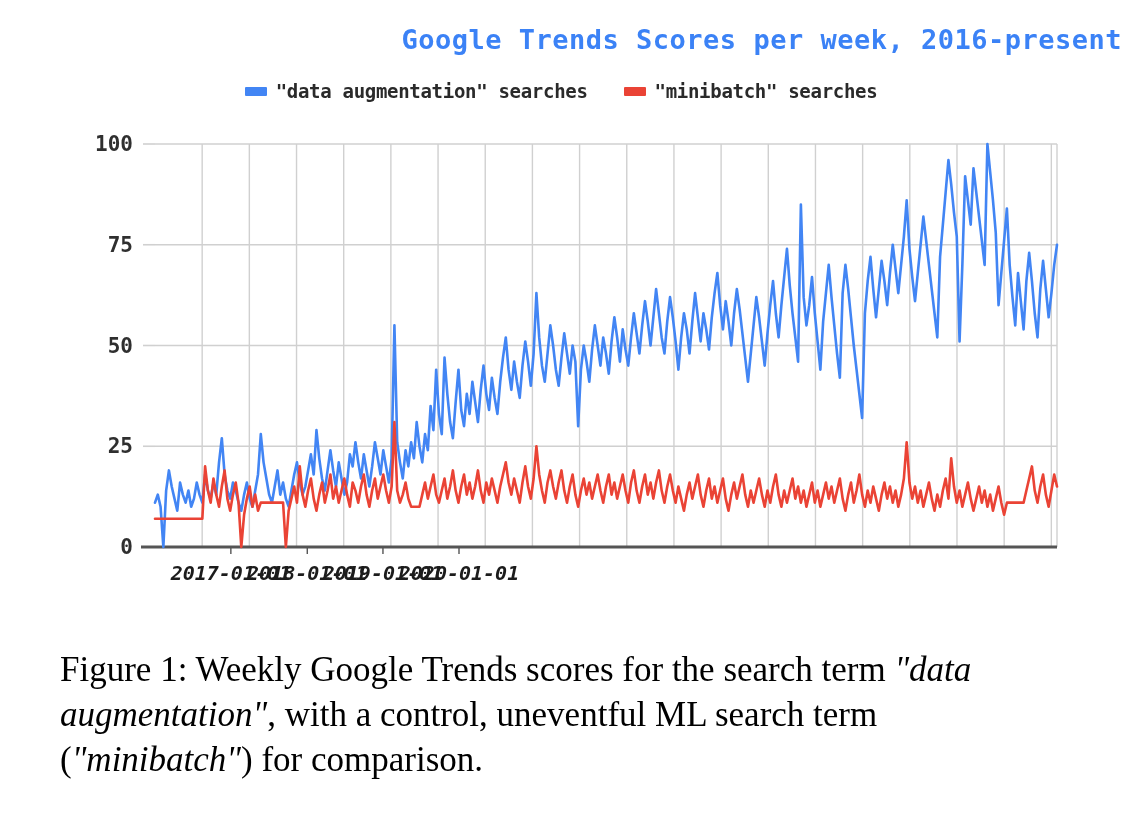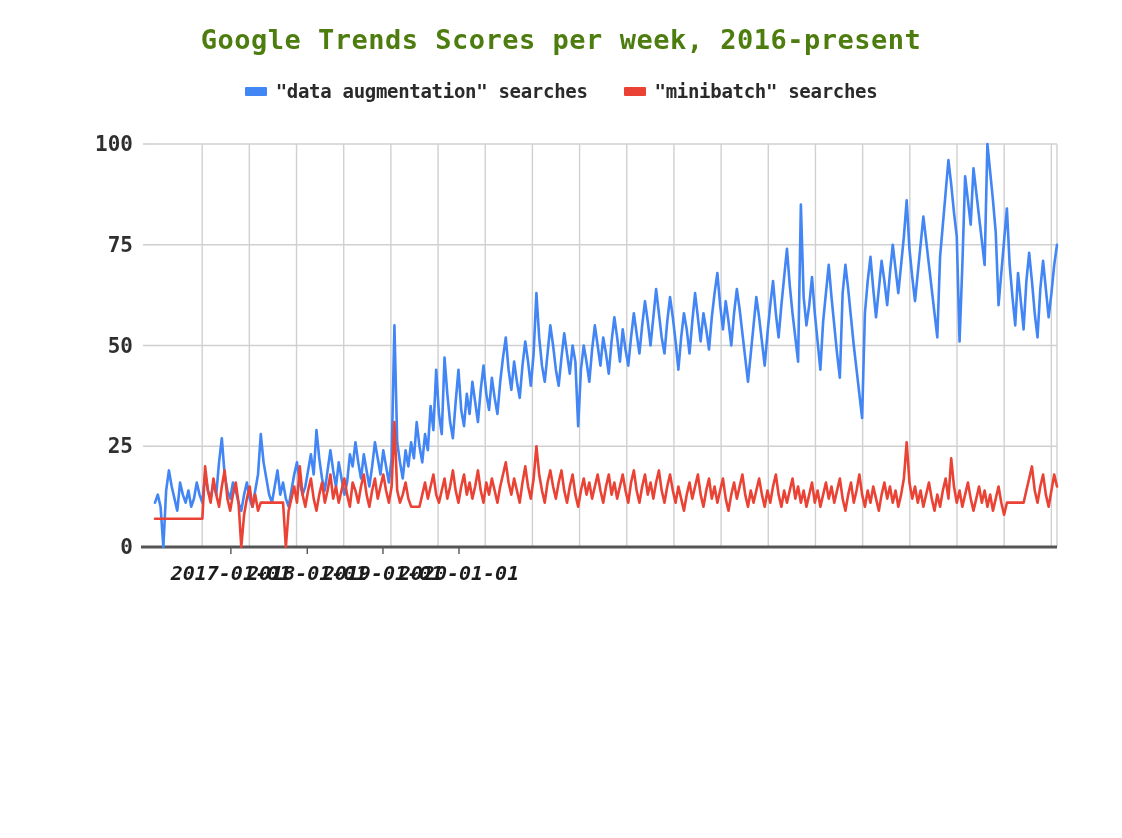--- a/index.html
+++ b/index.html
@@ -27,26 +27,26 @@
     top: 0;
     width: 1122px;
     height: 620px;
   }
 
   #chart-title {
     position: absolute;
     left: 0;
     top: 24px;
     width: 1122px;
-    text-align: center;
+    text-align: right;
     font-family: "DejaVu Sans Mono", "Liberation Mono", monospace;
     font-size: 27px;
     font-weight: bold;
     letter-spacing: 0.5px;
-    color: #4d7c0f;
+    color: #3b82f6;
     white-space: nowrap;
   }
 
   #chart-legend {
     position: absolute;
     left: 0;
     top: 80px;
     width: 1122px;
     display: flex;
     justify-content: center;
@@ -190,14 +190,17 @@
             <text x="459.0004184100436" y="462" text-anchor="middle" class="xtick-text">2020-01-01</text>
           </g>
         <g id="series-lines">
             <polyline points="155.00,384.67 157.78,376.61 160.57,388.70 163.35,429.00 166.14,372.58 168.92,352.43 171.70,368.55 174.49,380.64 177.27,392.73 180.06,364.52 182.84,376.61 185.62,384.67 188.41,372.58 191.19,388.70 193.98,380.64 196.76,364.52 199.54,376.61 202.33,384.67 205.11,356.46 207.90,372.58 210.68,380.64 213.46,364.52 216.25,376.61 219.03,344.37 221.81,320.19 224.60,356.46 227.38,372.58 230.17,380.64 232.95,364.52 235.73,372.58 238.52,384.67 241.30,392.73 244.09,376.61 246.87,364.52 249.65,380.64 252.44,388.70 255.22,372.58 258.01,356.46 260.79,316.16 263.57,344.37 266.36,360.49 269.14,376.61 271.93,384.67 274.71,368.55 277.49,352.43 280.28,376.61 283.06,364.52 285.85,380.64 288.63,388.70 291.41,372.58 294.20,356.46 296.98,344.37 299.77,364.52 302.55,376.61 305.33,368.55 308.12,352.43 310.90,336.31 313.69,356.46 316.47,312.13 319.25,340.34 322.04,360.49 324.82,372.58 327.60,352.43 330.39,332.28 333.17,352.43 335.96,368.55 338.74,344.37 341.52,360.49 344.31,376.61 347.09,364.52 349.88,336.31 352.66,348.40 355.44,324.22 358.23,344.37 361.01,360.49 363.80,336.31 366.58,352.43 369.36,368.55 372.15,348.40 374.93,324.22 377.72,340.34 380.50,356.46 383.28,332.28 386.07,348.40 388.85,364.52 391.64,340.34 394.42,207.35 397.20,324.22 399.99,344.37 402.77,360.49 405.56,332.28 408.34,348.40 411.12,324.22 413.91,340.34 416.69,304.07 419.48,328.25 422.26,344.37 425.04,316.16 427.83,332.28 430.61,287.95 433.40,312.13 436.18,251.68 438.96,296.01 441.75,316.16 444.53,239.59 447.31,275.86 450.10,304.07 452.88,320.19 455.67,283.92 458.45,251.68 461.23,291.98 464.02,308.10 466.80,275.86 469.59,296.01 472.37,263.77 475.15,283.92 477.94,304.07 480.72,271.83 483.51,247.65 486.29,275.86 489.07,291.98 491.86,259.74 494.64,279.89 497.43,296.01 500.21,263.77 502.99,239.59 505.78,219.44 508.56,251.68 511.35,271.83 514.13,243.62 516.91,263.77 519.70,279.89 522.48,247.65 525.27,223.47 528.05,243.62 530.83,267.80 533.62,235.56 536.40,175.11 539.19,219.44 541.97,247.65 544.75,263.77 547.54,235.56 550.32,207.35 553.10,227.50 555.89,251.68 558.67,267.80 561.46,239.59 564.24,215.41 567.02,235.56 569.81,255.71 572.59,227.50 575.38,243.62 578.16,308.10 580.94,251.68 583.73,227.50 586.51,243.62 589.30,263.77 592.08,231.53 594.86,207.35 597.65,227.50 600.43,247.65 603.22,219.44 606.00,235.56 608.78,255.71 611.57,223.47 614.35,199.29 617.14,219.44 619.92,243.62 622.70,211.38 625.49,231.53 628.27,247.65 631.06,219.44 633.84,195.26 636.62,215.41 639.41,235.56 642.19,207.35 644.98,183.17 647.76,203.32 650.54,227.50 653.33,199.29 656.11,171.08 658.90,195.26 661.68,219.44 664.46,235.56 667.25,203.32 670.03,179.14 672.81,199.29 675.60,223.47 678.38,251.68 681.17,219.44 683.95,195.26 686.73,211.38 689.52,235.56 692.30,203.32 695.09,175.11 697.87,199.29 700.65,223.47 703.44,195.26 706.22,211.38 709.01,231.53 711.79,199.29 714.57,175.11 717.36,154.96 720.14,187.20 722.93,211.38 725.71,183.17 728.49,203.32 731.28,227.50 734.06,195.26 736.85,171.08 739.63,191.23 742.41,215.41 745.20,239.59 747.98,263.77 750.77,235.56 753.55,207.35 756.33,179.14 759.12,199.29 761.90,223.47 764.69,247.65 767.47,215.41 770.25,187.20 773.04,163.02 775.82,195.26 778.60,219.44 781.39,187.20 784.17,158.99 786.96,130.78 789.74,167.05 792.52,195.26 795.31,219.44 798.09,243.62 800.88,86.45 803.66,179.14 806.44,207.35 809.23,187.20 812.01,158.99 814.80,195.26 817.58,223.47 820.36,251.68 823.15,203.32 825.93,175.11 828.72,146.90 831.50,179.14 834.28,207.35 837.07,235.56 839.85,259.74 842.64,175.11 845.42,146.90 848.20,171.08 850.99,199.29 853.77,227.50 856.56,251.68 859.34,275.86 862.12,300.04 864.91,195.26 867.69,163.02 870.48,138.84 873.26,171.08 876.04,199.29 878.83,171.08 881.61,142.87 884.40,163.02 887.18,187.20 889.96,154.96 892.75,126.75 895.53,150.93 898.31,175.11 901.10,146.90 903.88,118.69 906.67,82.42 909.45,130.78 912.23,158.99 915.02,183.17 917.80,154.96 920.59,126.75 923.37,98.54 926.15,122.72 928.94,146.90 931.72,171.08 934.51,195.26 937.29,219.44 940.07,138.84 942.86,106.60 945.64,74.36 948.43,42.12 951.21,66.30 953.99,94.51 956.78,118.69 959.56,223.47 962.35,146.90 965.13,58.24 967.91,82.42 970.70,106.60 973.48,50.18 976.27,74.36 979.05,98.54 981.83,122.72 984.62,146.90 987.40,26.00 990.19,54.21 992.97,82.42 995.75,114.66 998.54,187.20 1001.32,154.96 1004.10,122.72 1006.89,90.48 1009.67,146.90 1012.46,179.14 1015.24,207.35 1018.02,154.96 1020.81,183.17 1023.59,211.38 1026.38,163.02 1029.16,134.81 1031.94,163.02 1034.73,195.26 1037.51,219.44 1040.30,171.08 1043.08,142.87 1045.86,171.08 1048.65,199.29 1051.43,175.11 1054.22,146.90 1057.00,126.75" fill="none" stroke="#4285f4" stroke-width="2.6" stroke-linejoin="round" stroke-linecap="round"></polyline>
             <polyline points="155.00,400.79 157.78,400.79 160.57,400.79 163.35,400.79 166.14,400.79 168.92,400.79 171.70,400.79 174.49,400.79 177.27,400.79 180.06,400.79 182.84,400.79 185.62,400.79 188.41,400.79 191.19,400.79 193.98,400.79 196.76,400.79 199.54,400.79 202.33,400.79 205.11,348.40 207.90,372.58 210.68,384.67 213.46,360.49 216.25,376.61 219.03,388.70 221.81,368.55 224.60,352.43 227.38,380.64 230.17,392.73 232.95,376.61 235.73,364.52 238.52,384.67 241.30,429.00 244.09,396.76 246.87,380.64 249.65,368.55 252.44,388.70 255.22,376.61 258.01,392.73 260.79,384.67 263.57,384.67 266.36,384.67 269.14,384.67 271.93,384.67 274.71,384.67 277.49,384.67 280.28,384.67 283.06,384.67 285.85,429.00 288.63,392.73 291.41,380.64 294.20,368.55 296.98,384.67 299.77,348.40 302.55,376.61 305.33,388.70 308.12,372.58 310.90,360.49 313.69,380.64 316.47,392.73 319.25,376.61 322.04,364.52 324.82,384.67 327.60,372.58 330.39,356.46 333.17,380.64 335.96,368.55 338.74,384.67 341.52,372.58 344.31,360.49 347.09,376.61 349.88,388.70 352.66,364.52 355.44,372.58 358.23,384.67 361.01,368.55 363.80,356.46 366.58,376.61 369.36,388.70 372.15,372.58 374.93,360.49 377.72,380.64 380.50,368.55 383.28,356.46 386.07,372.58 388.85,384.67 391.64,368.55 394.42,304.07 397.20,372.58 399.99,384.67 402.77,376.61 405.56,364.52 408.34,380.64 411.12,388.70 413.91,388.70 416.69,388.70 419.48,388.70 422.26,376.61 425.04,364.52 427.83,380.64 430.61,368.55 433.40,356.46 436.18,376.61 438.96,384.67 441.75,372.58 444.53,360.49 447.31,380.64 450.10,368.55 452.88,352.43 455.67,372.58 458.45,384.67 461.23,368.55 464.02,356.46 466.80,376.61 469.59,364.52 472.37,380.64 475.15,368.55 477.94,352.43 480.72,372.58 483.51,384.67 486.29,364.52 489.07,376.61 491.86,360.49 494.64,372.58 497.43,384.67 500.21,368.55 502.99,356.46 505.78,344.37 508.56,364.52 511.35,376.61 514.13,360.49 516.91,372.58 519.70,384.67 522.48,364.52 525.27,348.40 528.05,368.55 530.83,380.64 533.62,360.49 536.40,328.25 539.19,356.46 541.97,372.58 544.75,384.67 547.54,364.52 550.32,352.43 553.10,368.55 555.89,380.64 558.67,364.52 561.46,352.43 564.24,372.58 567.02,384.67 569.81,368.55 572.59,356.46 575.38,376.61 578.16,388.70 580.94,372.58 583.73,360.49 586.51,376.61 589.30,364.52 592.08,380.64 594.86,368.55 597.65,356.46 600.43,372.58 603.22,384.67 606.00,368.55 608.78,356.46 611.57,376.61 614.35,364.52 617.14,380.64 619.92,368.55 622.70,356.46 625.49,372.58 628.27,384.67 631.06,364.52 633.84,352.43 636.62,372.58 639.41,384.67 642.19,368.55 644.98,356.46 647.76,376.61 650.54,364.52 653.33,380.64 656.11,364.52 658.90,352.43 661.68,372.58 664.46,384.67 667.25,368.55 670.03,356.46 672.81,372.58 675.60,384.67 678.38,368.55 681.17,380.64 683.95,392.73 686.73,376.61 689.52,364.52 692.30,380.64 695.09,368.55 697.87,356.46 700.65,376.61 703.44,388.70 706.22,372.58 709.01,360.49 711.79,380.64 714.57,368.55 717.36,384.67 720.14,372.58 722.93,360.49 725.71,380.64 728.49,392.73 731.28,376.61 734.06,364.52 736.85,380.64 739.63,368.55 742.41,356.46 745.20,376.61 747.98,388.70 750.77,372.58 753.55,384.67 756.33,372.58 759.12,360.49 761.90,376.61 764.69,388.70 767.47,372.58 770.25,384.67 773.04,368.55 775.82,356.46 778.60,376.61 781.39,388.70 784.17,372.58 786.96,384.67 789.74,372.58 792.52,360.49 795.31,380.64 798.09,368.55 800.88,384.67 803.66,372.58 806.44,388.70 809.23,376.61 812.01,364.52 814.80,384.67 817.58,372.58 820.36,388.70 823.15,376.61 825.93,364.52 828.72,380.64 831.50,368.55 834.28,384.67 837.07,372.58 839.85,360.49 842.64,380.64 845.42,392.73 848.20,376.61 850.99,364.52 853.77,384.67 856.56,372.58 859.34,356.46 862.12,376.61 864.91,388.70 867.69,372.58 870.48,384.67 873.26,368.55 876.04,380.64 878.83,392.73 881.61,376.61 884.40,364.52 887.18,380.64 889.96,368.55 892.75,384.67 895.53,372.58 898.31,388.70 901.10,376.61 903.88,360.49 906.67,324.22 909.45,364.52 912.23,380.64 915.02,368.55 917.80,384.67 920.59,372.58 923.37,388.70 926.15,376.61 928.94,364.52 931.72,380.64 934.51,392.73 937.29,376.61 940.07,388.70 942.86,372.58 945.64,360.49 948.43,380.64 951.21,340.34 953.99,368.55 956.78,384.67 959.56,372.58 962.35,388.70 965.13,376.61 967.91,364.52 970.70,380.64 973.48,392.73 976.27,380.64 979.05,368.55 981.83,384.67 984.62,372.58 987.40,388.70 990.19,376.61 992.97,392.73 995.75,380.64 998.54,368.55 1001.32,384.67 1004.10,396.76 1006.89,384.67 1009.67,384.67 1012.46,384.67 1015.24,384.67 1018.02,384.67 1020.81,384.67 1023.59,384.67 1026.38,372.58 1029.16,360.49 1031.94,348.40 1034.73,372.58 1037.51,384.67 1040.30,368.55 1043.08,356.46 1045.86,376.61 1048.65,388.70 1051.43,372.58 1054.22,356.46 1057.00,368.55" fill="none" stroke="#ea4335" stroke-width="2.6" stroke-linejoin="round" stroke-linecap="round"></polyline>
           </g>
       </svg>
     </div>
   </div>
 
+  <div id="caption">
+    <span>Figure 1:</span><span> Weekly Google Trends scores for the search term </span><span class="cap-em">"data augmentation"</span><span>, with a control, uneventful ML search term (</span><span class="cap-em">"minibatch"</span><span>) for comparison.</span>
+  </div>
 
 </div>
 
 </body></html>

